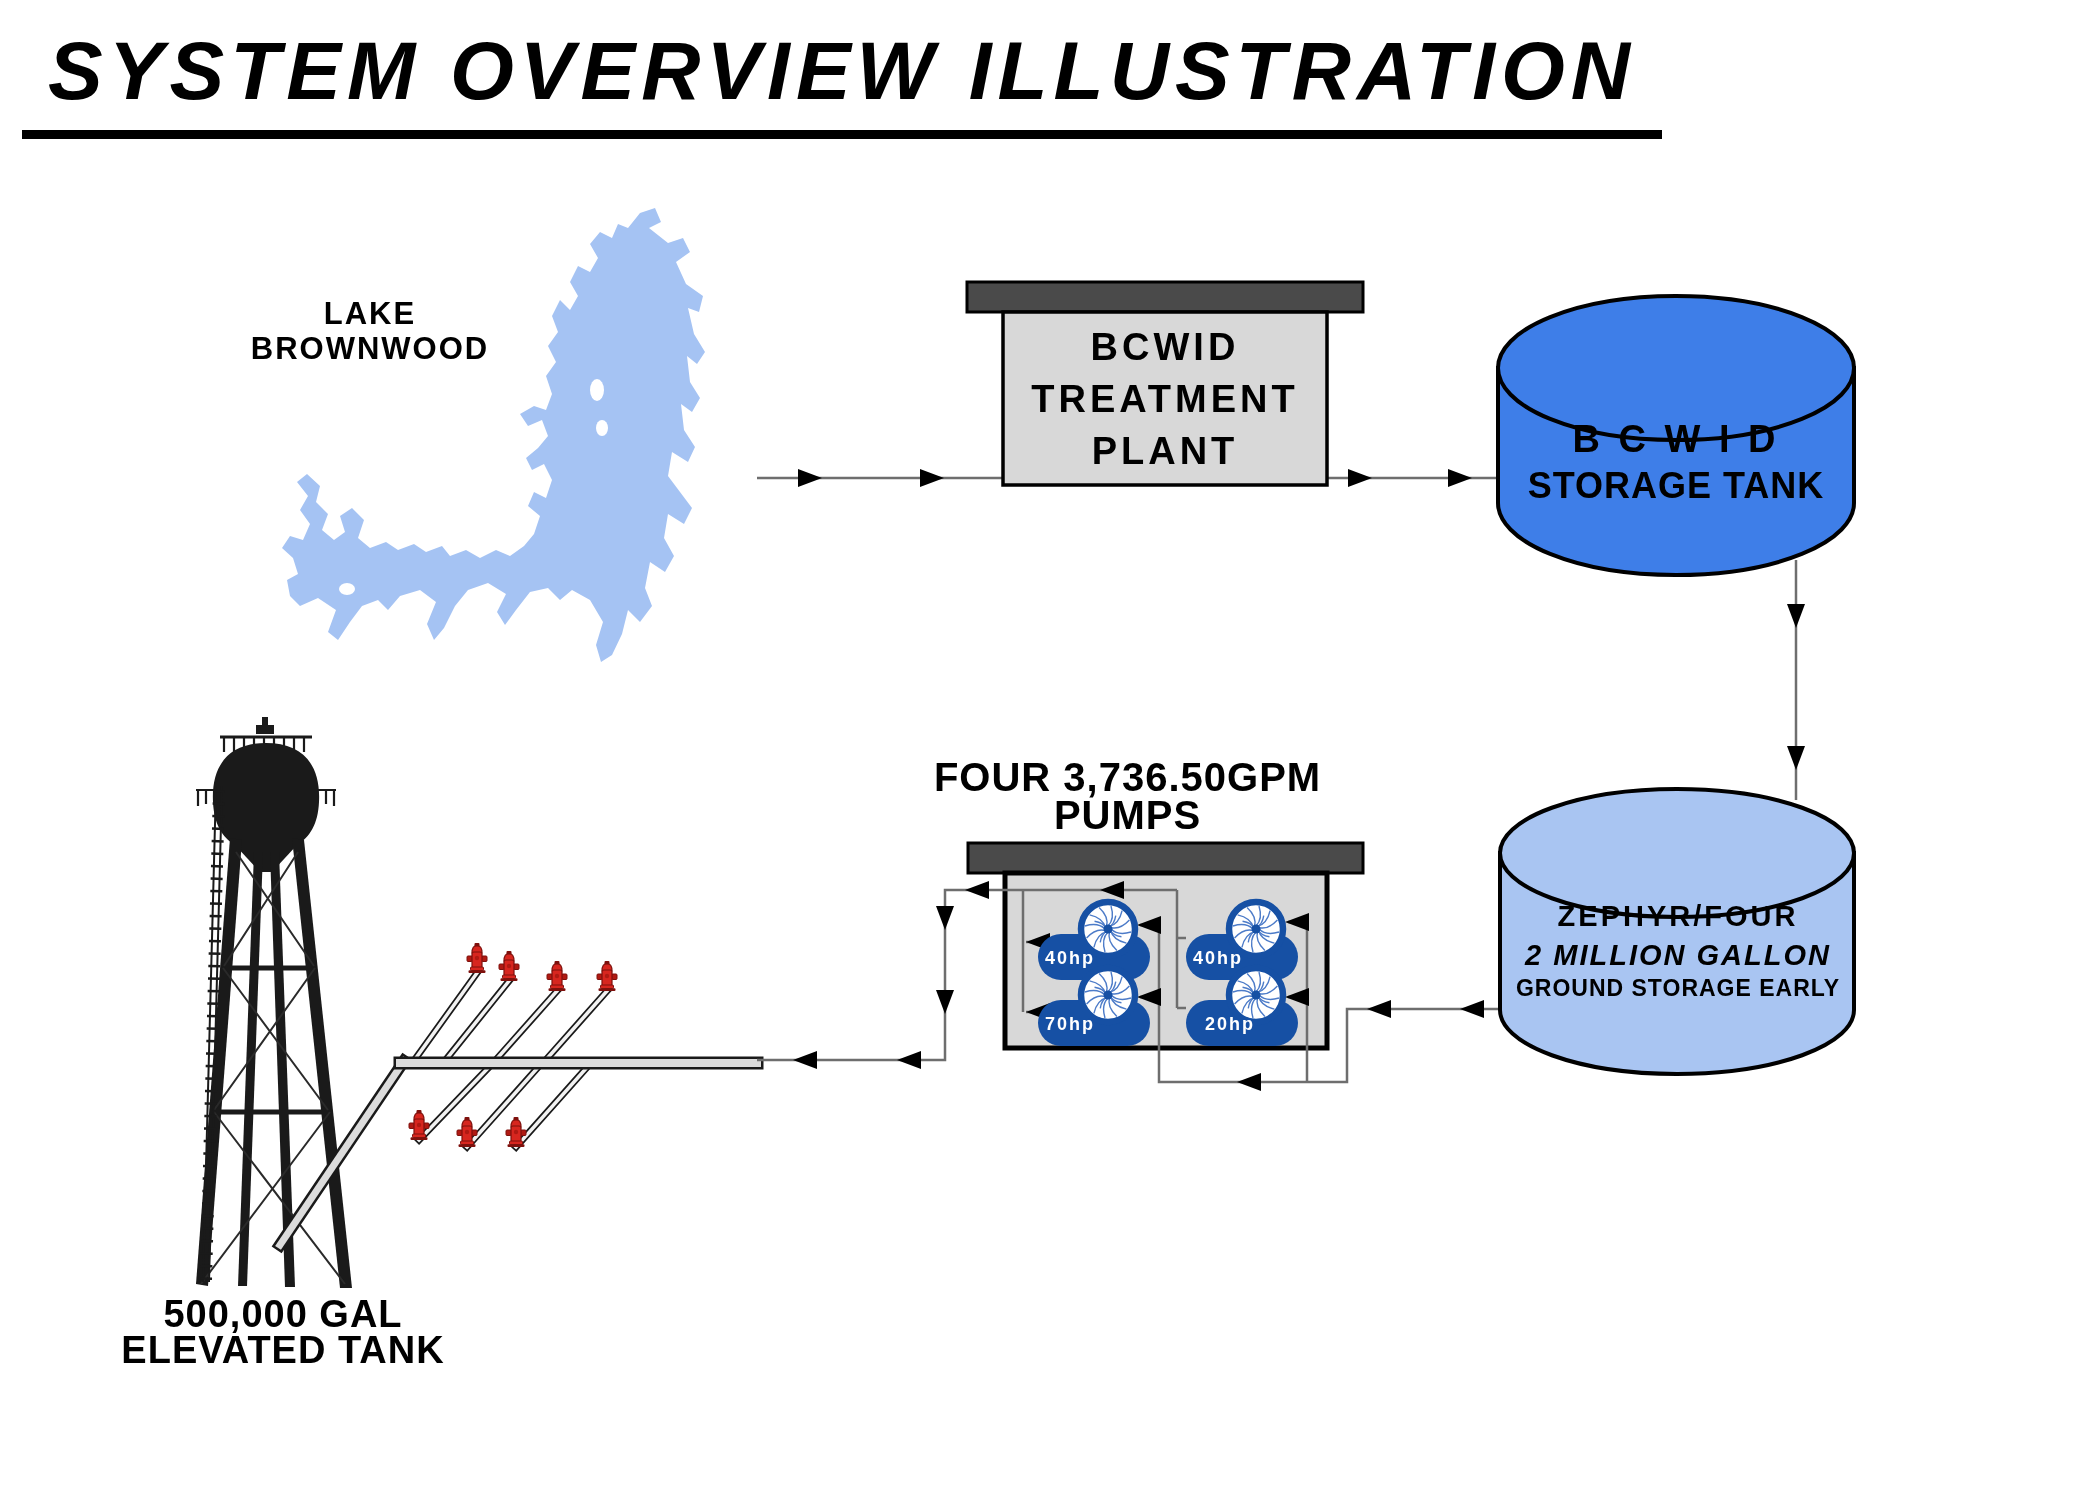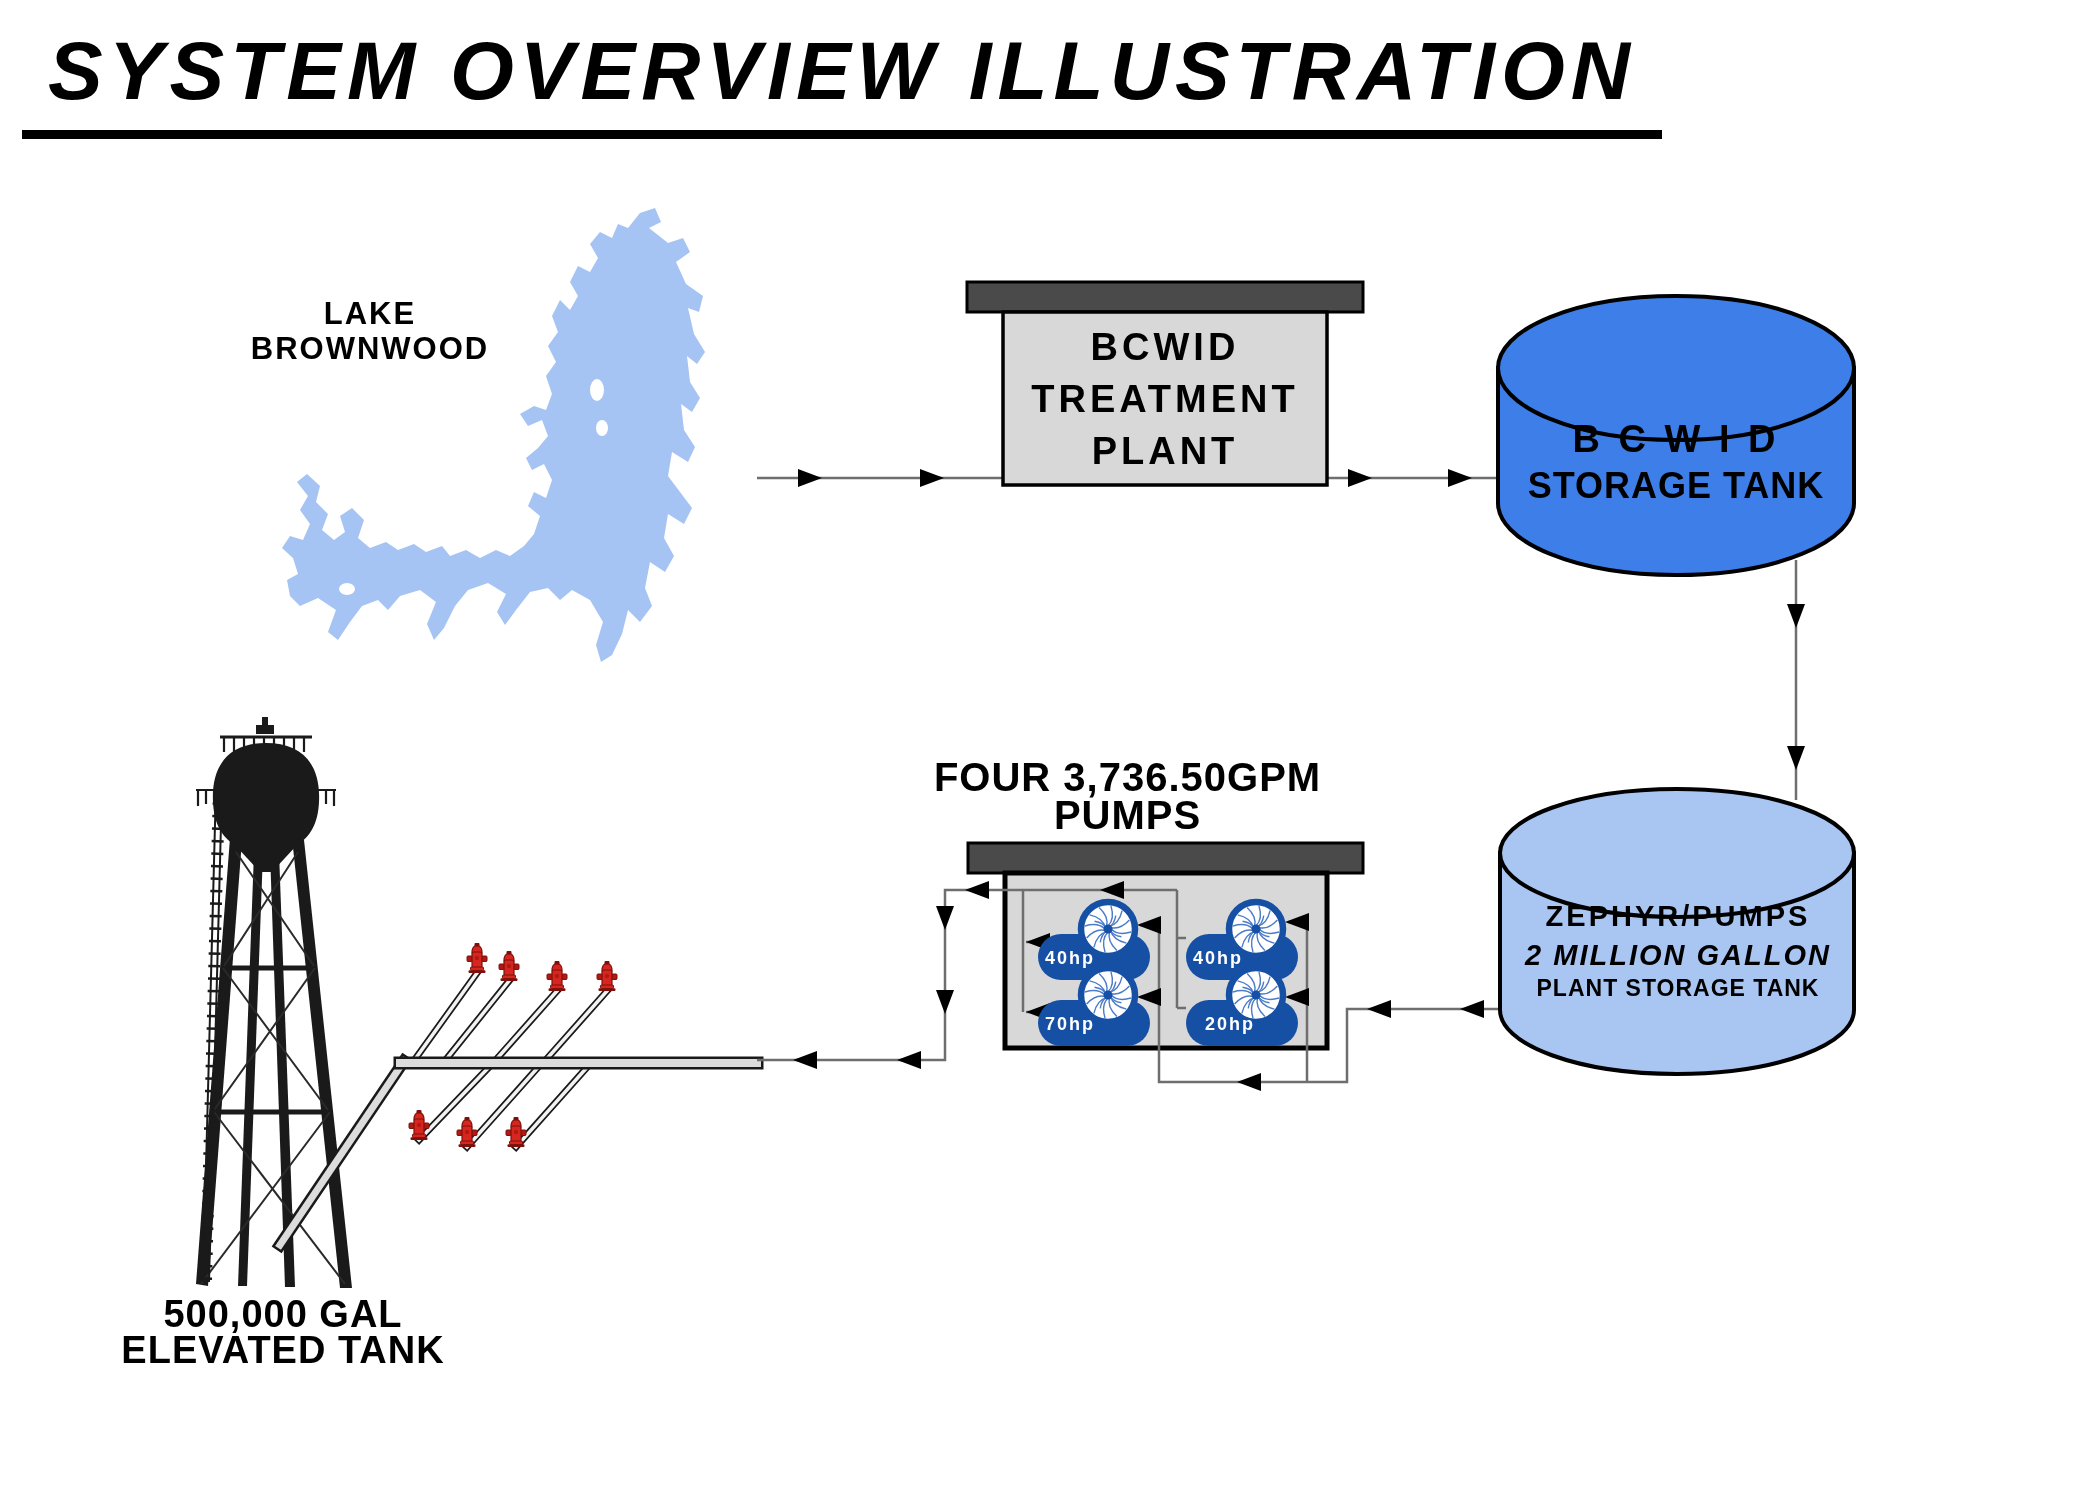--- a/index.html
+++ b/index.html
@@ -217,23 +217,23 @@
     <span>TREATMENT</span>
     <span>PLANT</span>
   </div>
 
   <div class="label bcwid-tank-label">
     <span class="l1">B C W I D</span>
     <span class="l2">STORAGE TANK</span>
   </div>
 
   <div class="label zephyr-tank-label">
-    <span class="l1">ZEPHYR/PUMPS</span>
+    <span class="l1">ZEPHYR/FOUR</span>
     <span class="l2">2 MILLION GALLON</span>
-    <span class="l3">PLANT STORAGE TANK</span>
+    <span class="l3">GROUND STORAGE EARLY</span>
   </div>
 
   <div class="label pump-title">
     <span>FOUR 3,736.50GPM</span>
     <span>PUMPS</span>
   </div>
 
   <div class="pump-hp" style="left:1038px;top:946px;">40hp</div>
   <div class="pump-hp" style="left:1186px;top:946px;">40hp</div>
   <div class="pump-hp" style="left:1038px;top:1012px;">70hp</div>

